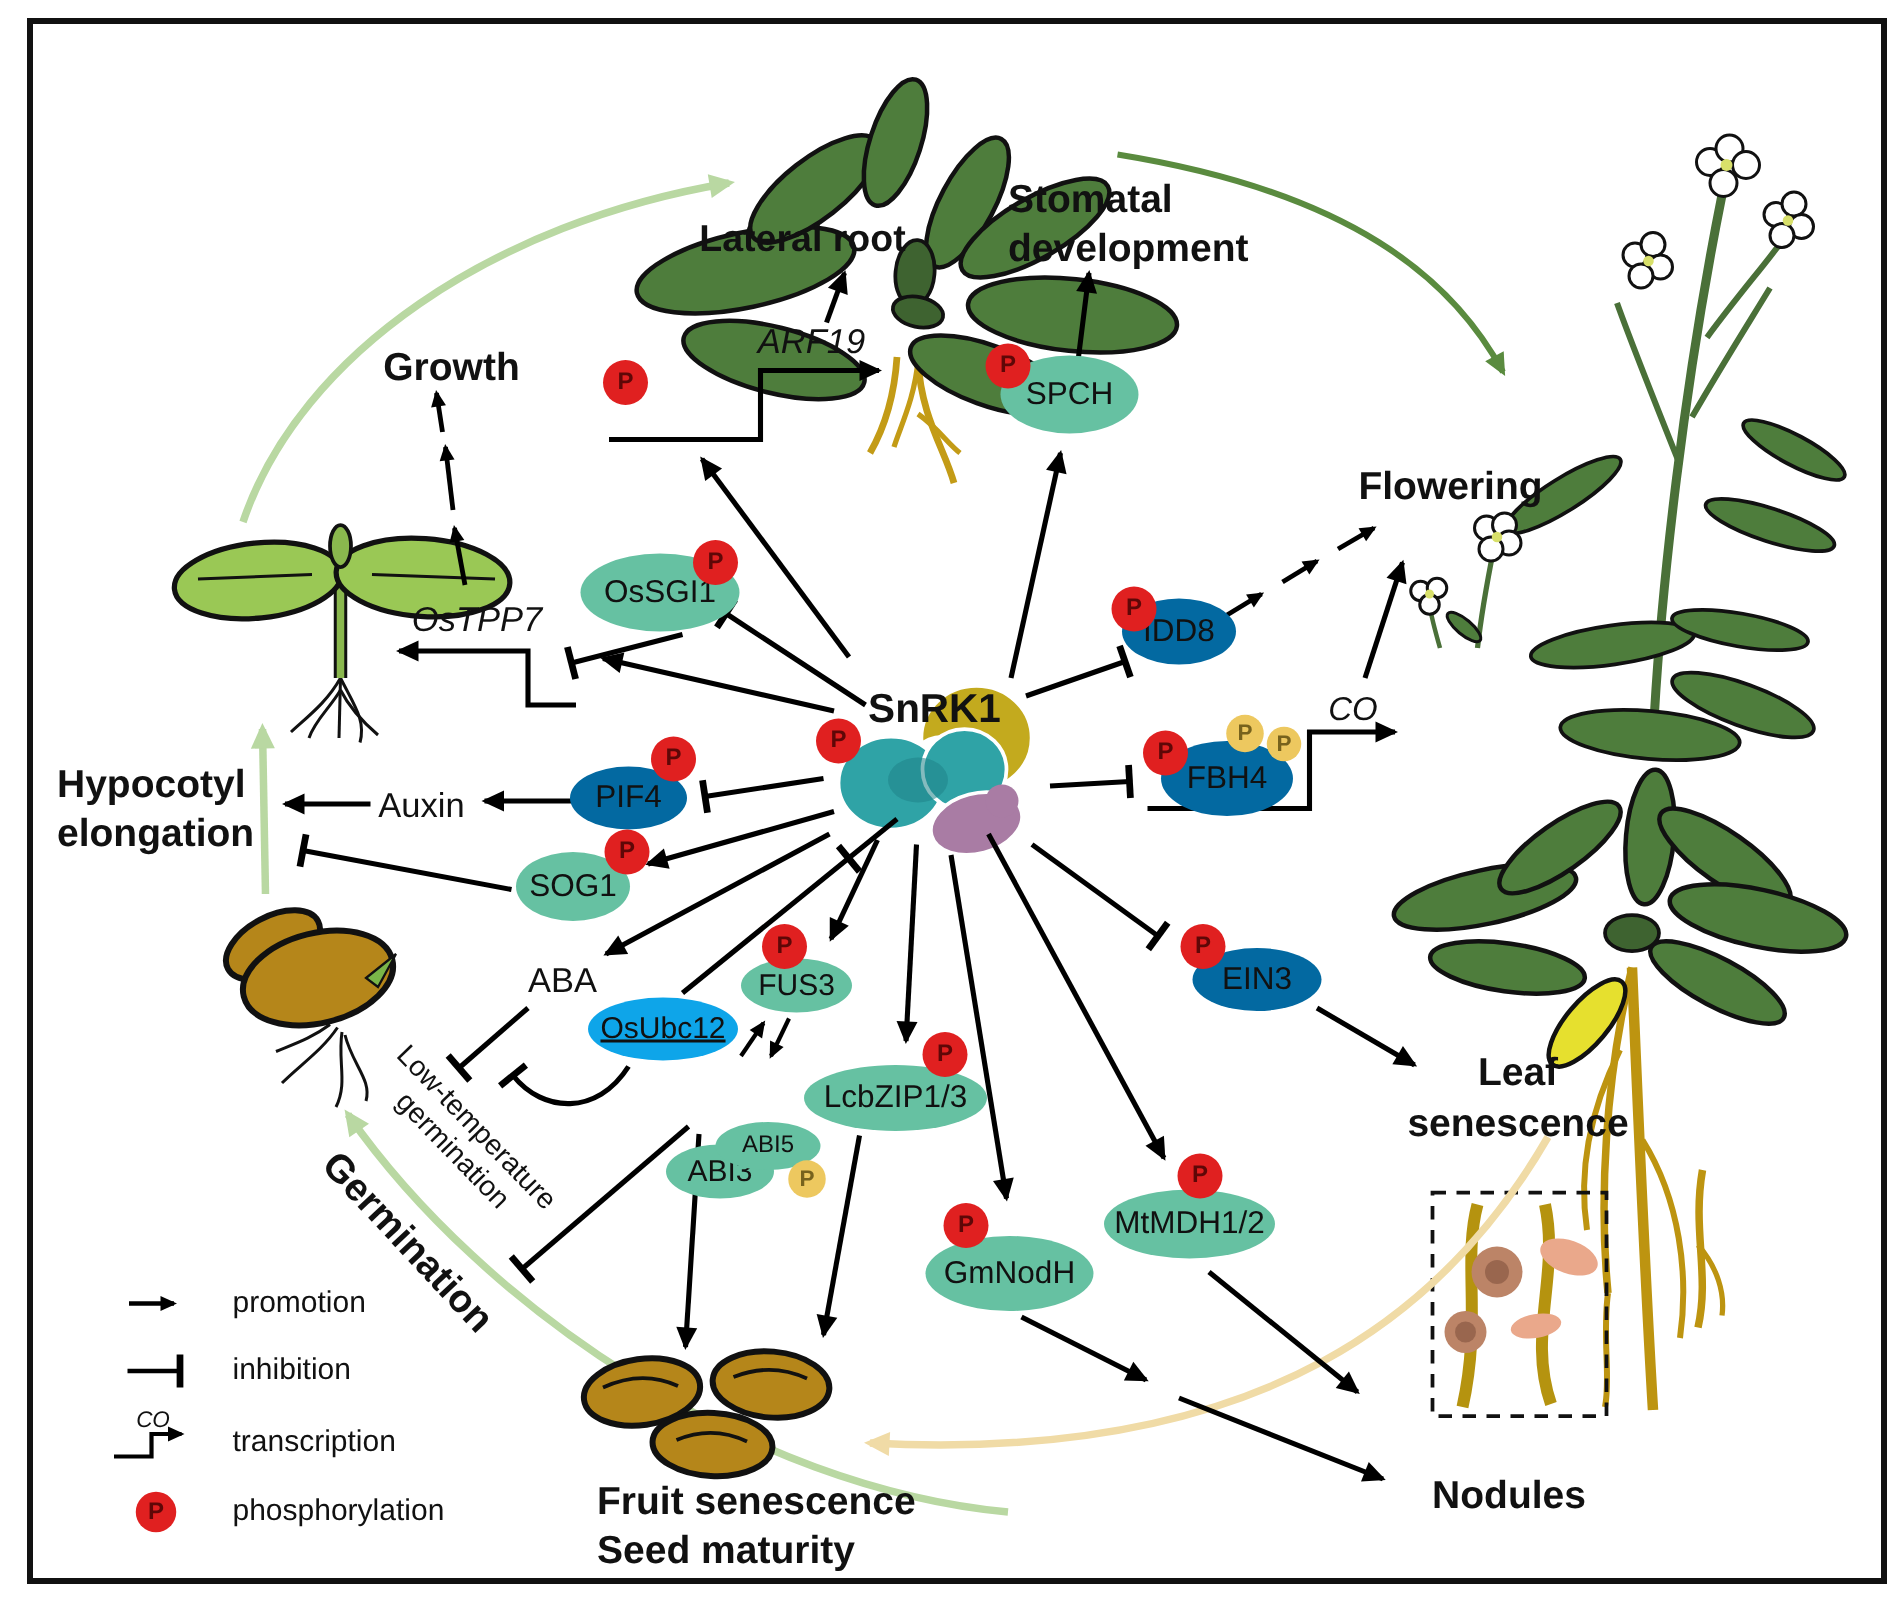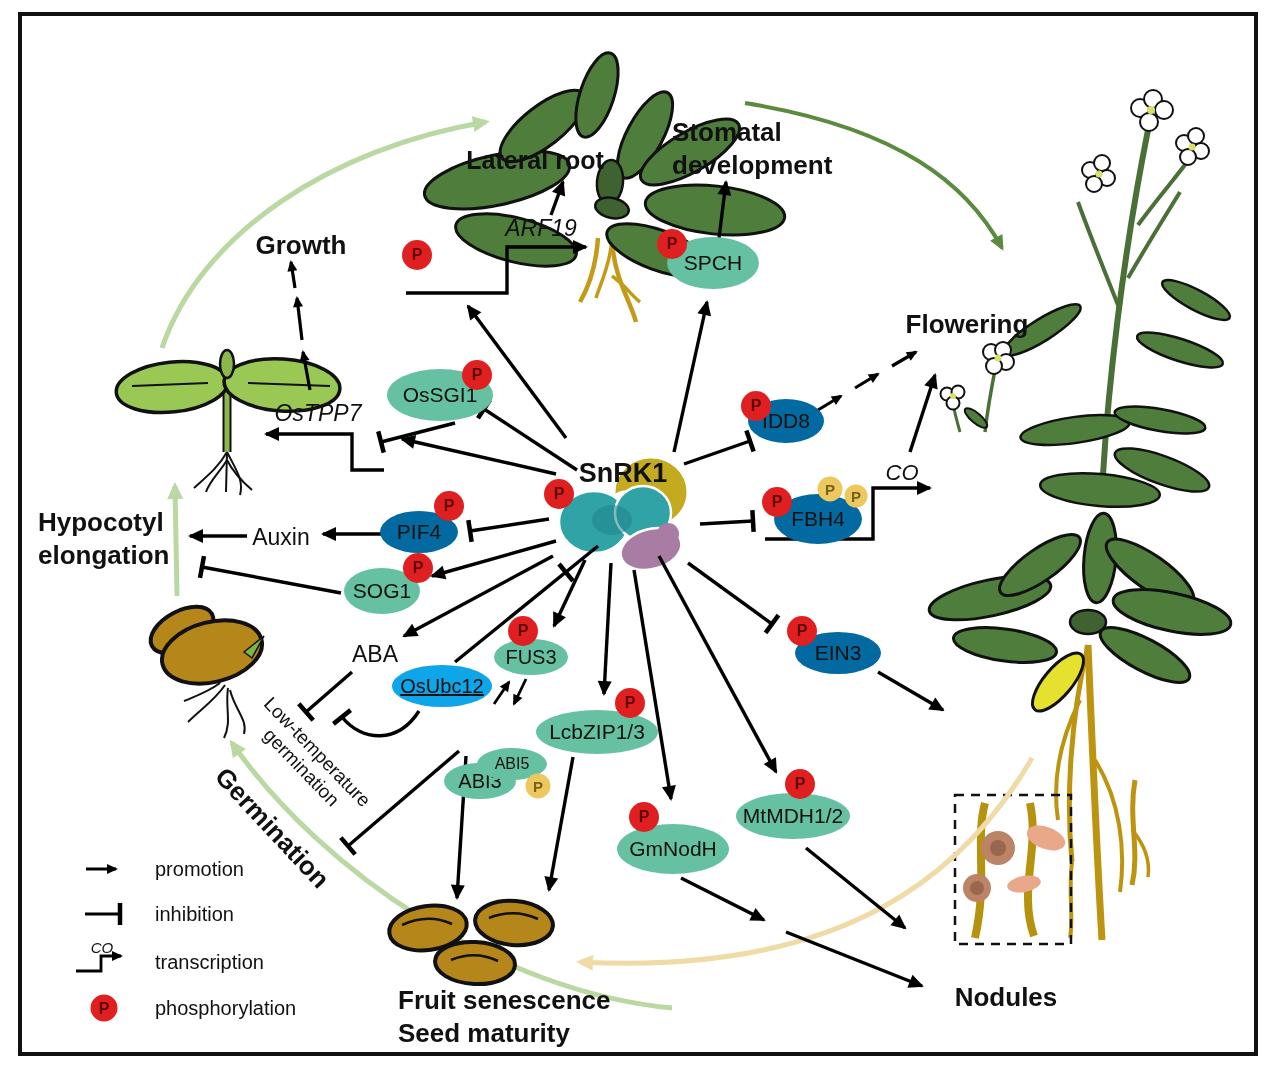--- a/index.html
+++ b/index.html
@@ -303,20 +303,24 @@
   <div class="block b26" style="left:672px;top:116px;">
     <div>Stomatal</div>
     <div>development</div>
   </div>
   <div class="lbl b26" style="left:301px;top:245px;">Growth</div>
   <div class="lbl b26" style="left:967px;top:324px;">Flowering</div>
   <div class="block b26" style="left:38px;top:506px;">
     <div>Hypocotyl</div>
     <div>elongation</div>
   </div>
+  <div class="lbl b26" style="left:1012px;top:731px;text-align:center;line-height:34px;">
+    <div>Leaf</div>
+    <div>senescence</div>
+  </div>
   <div class="lbl b26" style="left:1006px;top:997px;">Nodules</div>
   <div class="block b26" style="left:398px;top:984px;">
     <div>Fruit senescence</div>
     <div>Seed maturity</div>
   </div>
   <div class="lbl" style="left:272px;top:828px;transform:translate(-50%,-50%) rotate(47deg);font-weight:bold;font-size:26px;">Germination</div>
   <div class="lbl" style="left:309px;top:760px;transform:translate(-50%,-50%) rotate(46deg);font-size:19px;text-align:center;line-height:22px;">
     <div>Low-temperature</div>
     <div>germination</div>
   </div>

